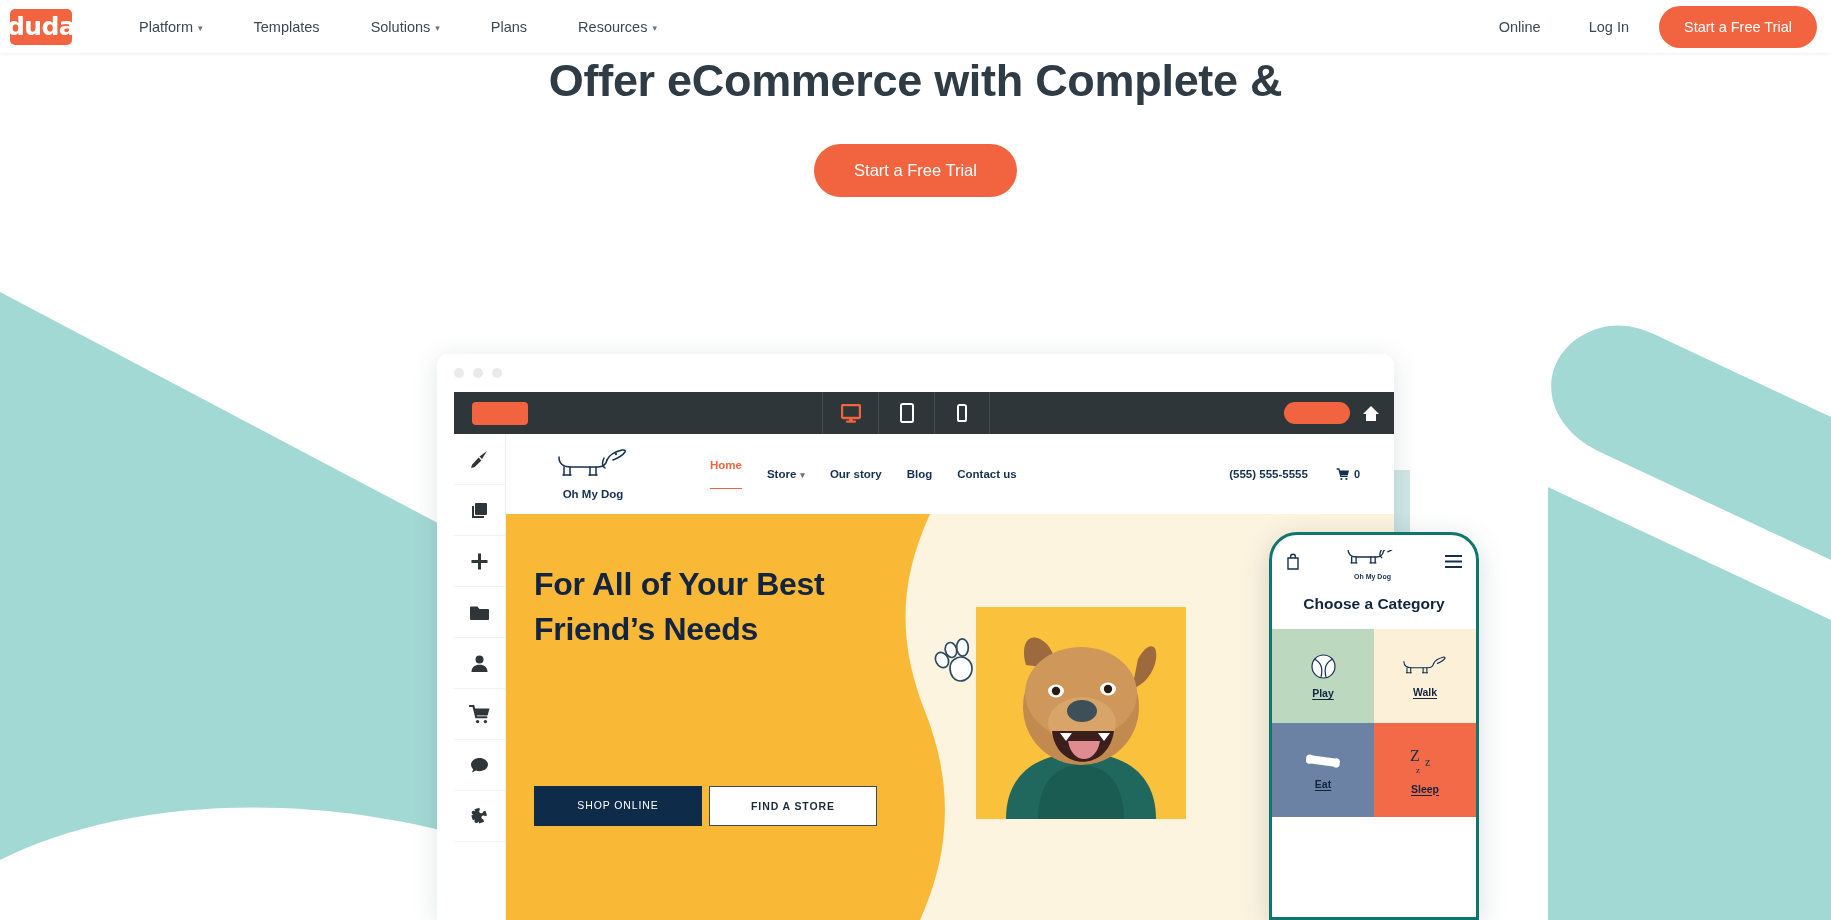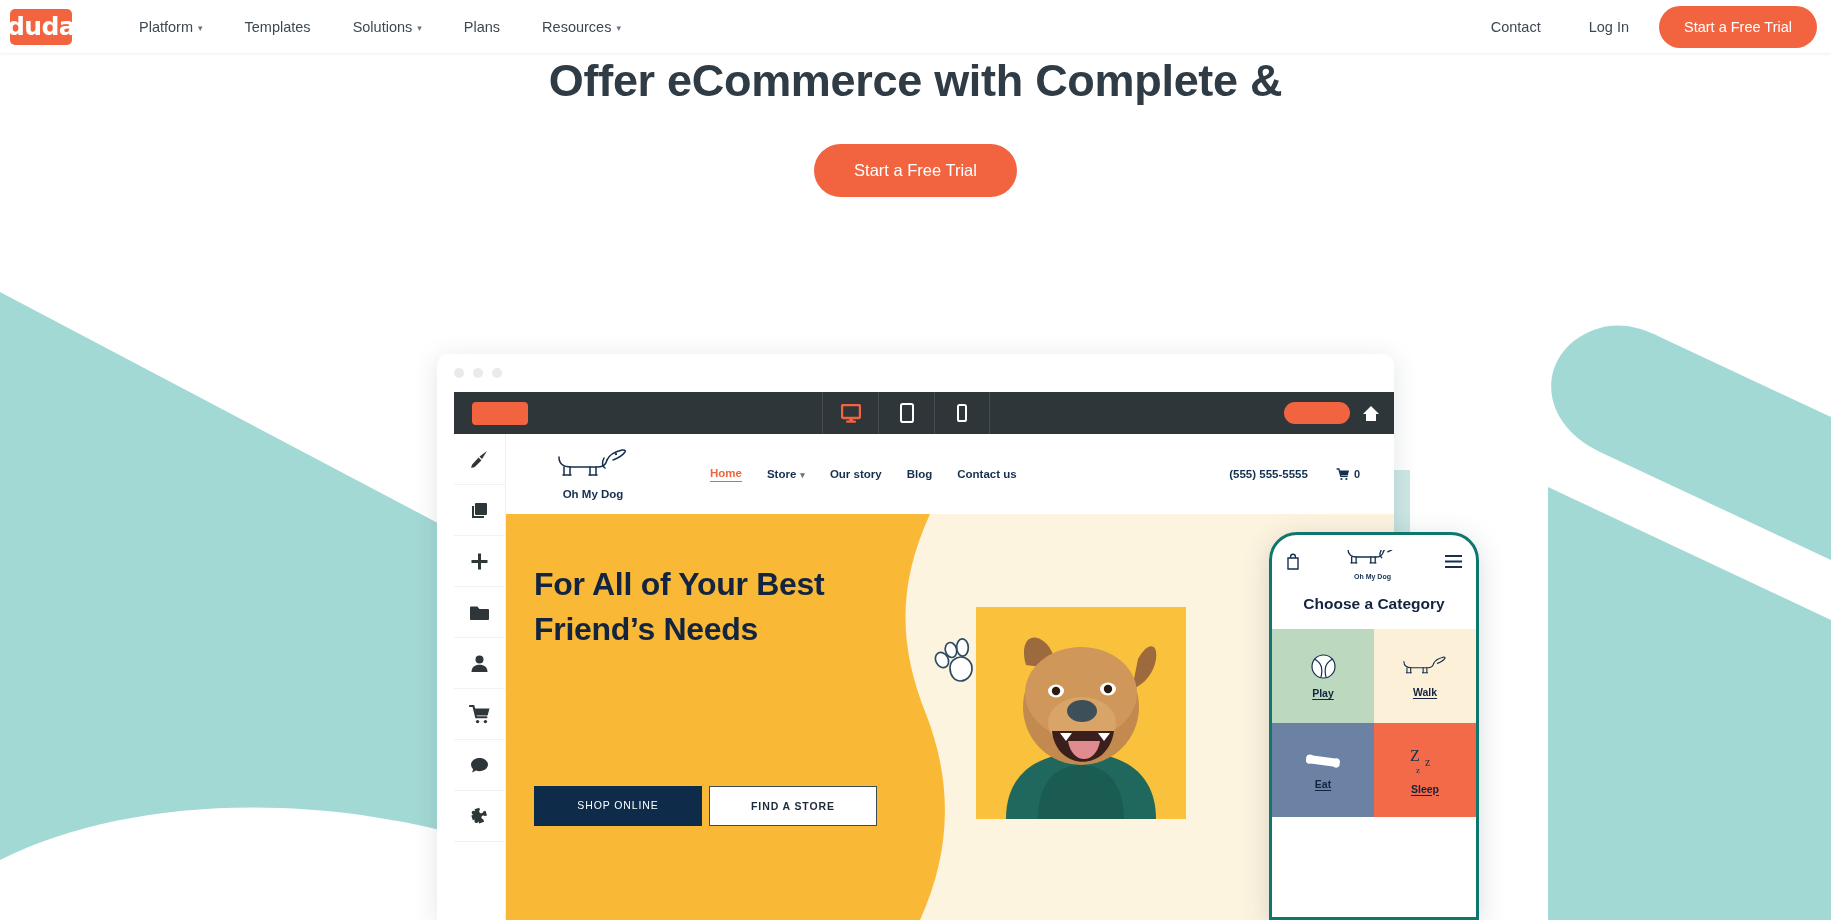--- a/index.html
+++ b/index.html
@@ -22,21 +22,21 @@
     display:flex; align-items:center;
     box-shadow: 0 1px 3px rgba(0,0,0,.07);
   }
   .logo {
     margin-left: 10px; width:62px; height:36px; border-radius:5px;
     background:#f26440; display:flex; align-items:center; justify-content:center;
     color:#fff; font-size:25px; font-weight:700; letter-spacing:-0.6px;
     font-family:"DejaVu Sans", sans-serif;
     line-height:1;
   }
-  .navlinks { display:flex; align-items:center; margin-left:46px; gap:0px; }
+  .navlinks { display:flex; align-items:center; margin-left:46px; gap:9px; }
   .navlink {
     font-size:14.5px; color:#3d4852; padding:0 21px; cursor:pointer;
     display:flex; align-items:center; gap:5px; white-space:nowrap;
   }
   .caret { font-size:9px; color:#6b7280; position:relative; top:1px; }
   .navright { margin-left:auto; display:flex; align-items:center; padding-right:14px; gap:0px; }
   .navright .navlink { padding:0 24px; }
   .trial-btn {
     background:#f26440; color:#fff; border:none; border-radius:24px;
     font-size:14.5px; font-family:"Liberation Sans", sans-serif;
@@ -98,21 +98,21 @@
   .site-logo { margin-left:44px; width:86px; text-align:center; }
   .site-logo .brandname {
     font-size:11.5px; font-weight:700; color:#15304f; margin-top:2px;
     font-family:"Liberation Sans", sans-serif;
   }
   .site-nav { display:flex; align-items:center; gap:25px; margin-left:74px; }
   .site-nav a {
     font-size:11.5px; font-weight:700; color:#15304f; text-decoration:none;
     cursor:pointer; display:flex; align-items:center; gap:4px;
   }
-  .site-nav a.active { color:#f26440; border-bottom:1.5px solid #f26440; padding-bottom:2px; }
+  .site-nav a.active { color:#f26440; border-bottom:1.5px solid #f26440; padding-bottom:17px; }
   .site-phone {
     margin-left:auto; font-size:11.5px; font-weight:700; color:#15304f;
   }
   .site-cart {
     margin-left:28px; margin-right:34px; display:flex; align-items:center;
     gap:4px; font-size:11px; font-weight:700; color:#15304f;
   }
 
   .site-hero { position:relative; height:406px; background:#fdf4e0; overflow:hidden; }
   .amber-block { position:absolute; left:0; top:0; width:500px; height:406px; }
@@ -204,21 +204,21 @@
       </div>
       <div class="navlink">
         <span>Plans</span>
       </div>
       <div class="navlink">
         <span>Resources</span>
         <span class="caret">▾</span>
       </div>
     </div>
     <div class="navright">
-      <div class="navlink">Contact</div>
+      <div class="navlink">Online</div>
       <div class="navlink">Log In</div>
       <button class="trial-btn">Start a Free Trial</button>
     </div>
   </div>
 
   <div class="hero">
     <h1>
       <span>Offer eCommerce with Complete &amp;</span><br>
     </h1>
     <button class="hero-cta">Start a Free Trial</button>

